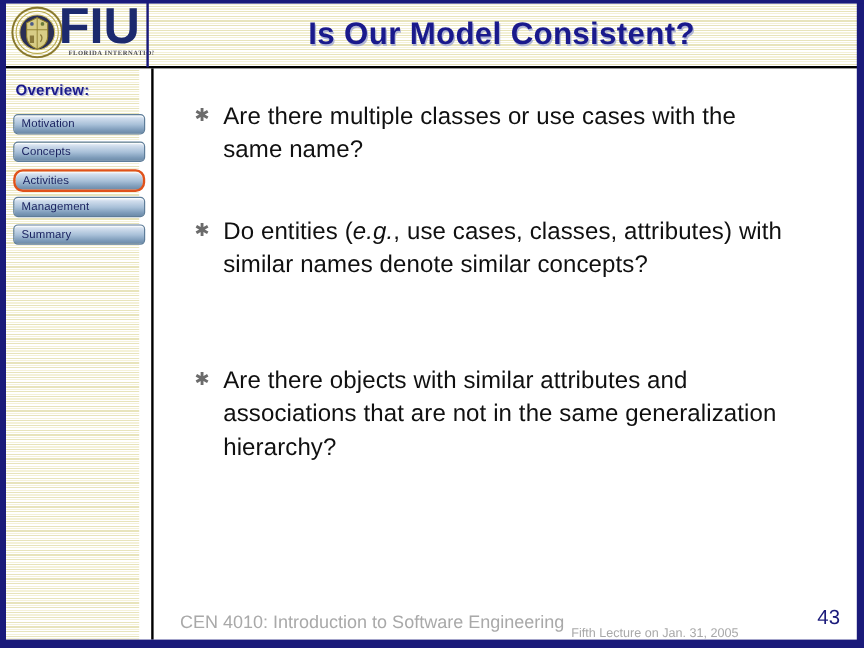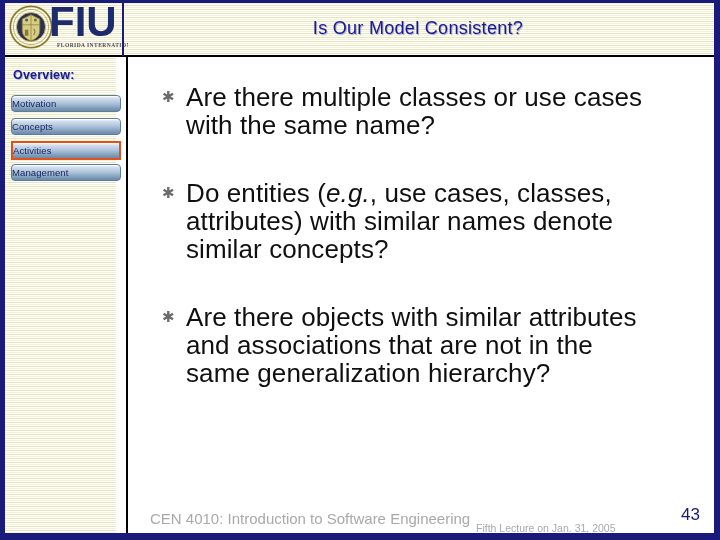--- a/index.html
+++ b/index.html
@@ -134,22 +134,22 @@
   #title {
     position: absolute;
     left: 128px; top: 6px;
     width: 580px; height: 44px;
     display: flex;
     align-items: center;
     justify-content: center;
     z-index: 7;
   }
   #title-text {
-    font-size: 18px;
-    font-weight: 400;
+    font-size: 26px;
+    font-weight: 700;
     color: #1a1a8c;
     letter-spacing: 0.3px;
     text-shadow: 1px 1px 0 rgba(170,175,210,0.9);
     white-space: nowrap;
   }
 
   
   #sidebar {
     position: absolute;
     left: 5px; top: 57px;
@@ -190,26 +190,27 @@
                 #6d8ba8 100%);
     border: 1px solid #5e7d99;
     box-shadow: inset 0 1px 0 rgba(255,255,255,0.75);
     display: flex;
     align-items: center;
     box-sizing: border-box;
   }
   .nav-item .nav-label {
     font-size: 9.5px;
     color: #18205e;
+    padding-left: 6px;
     letter-spacing: 0.1px;
     white-space: nowrap;
   }
   .nav-item.selected {
     border: 2px solid #e0521b;
-    border-radius: 0;
+    border-radius: 8px;
     box-shadow: inset 0 1px 0 rgba(255,255,255,0.6);
     height: 19px;
     margin-bottom: 4px;
   }
 
   
   #content {
     position: absolute;
     left: 128px; top: 57px;
     width: 586px; height: 445px;
@@ -226,21 +227,21 @@
     flex: 0 0 30px;
     font-size: 15px;
     color: #6b6b6b;
     line-height: 28px;
     text-align: left;
     padding-left: 6px;
     box-sizing: border-box;
   }
   .bullet-text {
     flex: 1;
-    font-size: 26px;
+    font-size: 20px;
     color: #101010;
     line-height: 28px;
     letter-spacing: 0.1px;
   }
   .bullet-text i {
     font-style: italic;
   }
 
   #bullet-0 { left: 28px; top: 26px;  width: 500px; }
   #bullet-1 { left: 28px; top: 122px; width: 505px; }
@@ -318,20 +319,23 @@
         </div>
         <div class="nav-item">
           <span class="nav-label">Concepts</span>
         </div>
         <div class="nav-item selected">
           <span class="nav-label">Activities</span>
         </div>
         <div class="nav-item">
           <span class="nav-label">Management</span>
         </div>
+        <div class="nav-item">
+          <span class="nav-label">Summary</span>
+        </div>
       </div>
   </div>
   <div id="sidebar-border-right"></div>
 
   <div id="content">
       <div class="bullet-row" id="bullet-0">
         <div class="bullet-mark">✱</div>
         <div class="bullet-text"><span>Are there multiple classes or use cases with the same name?</span></div>
       </div>
       <div class="bullet-row" id="bullet-1">

